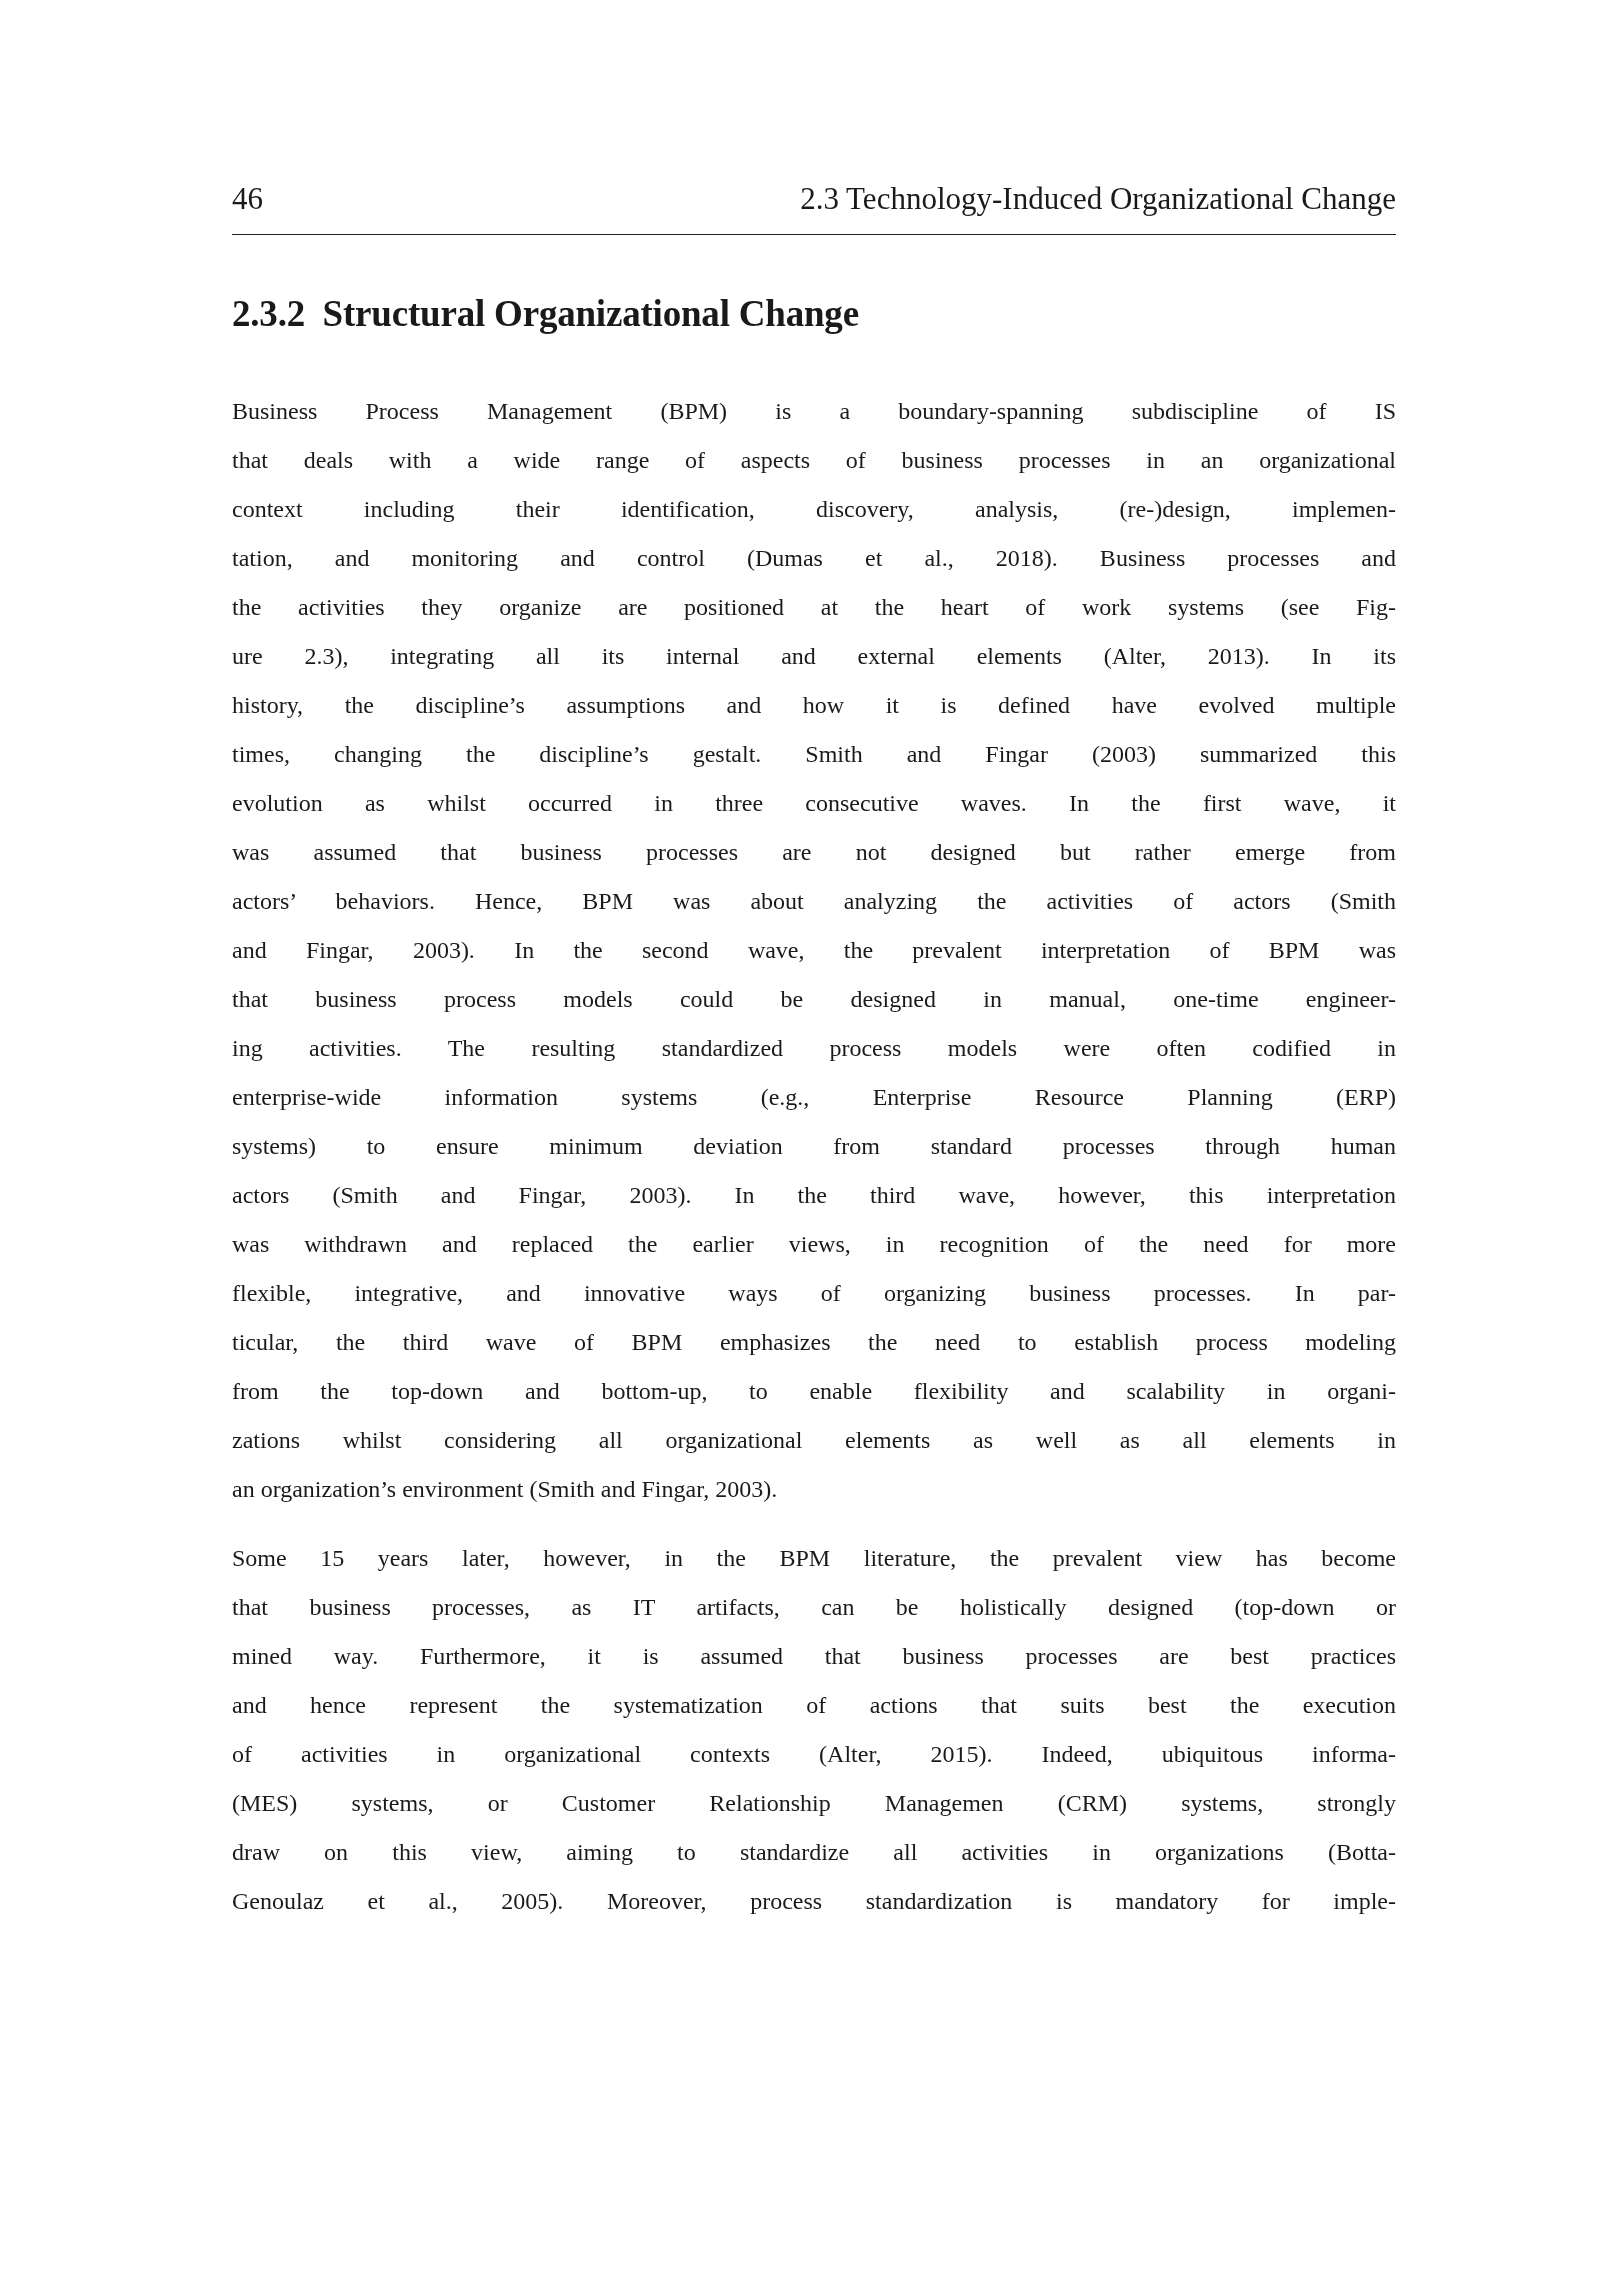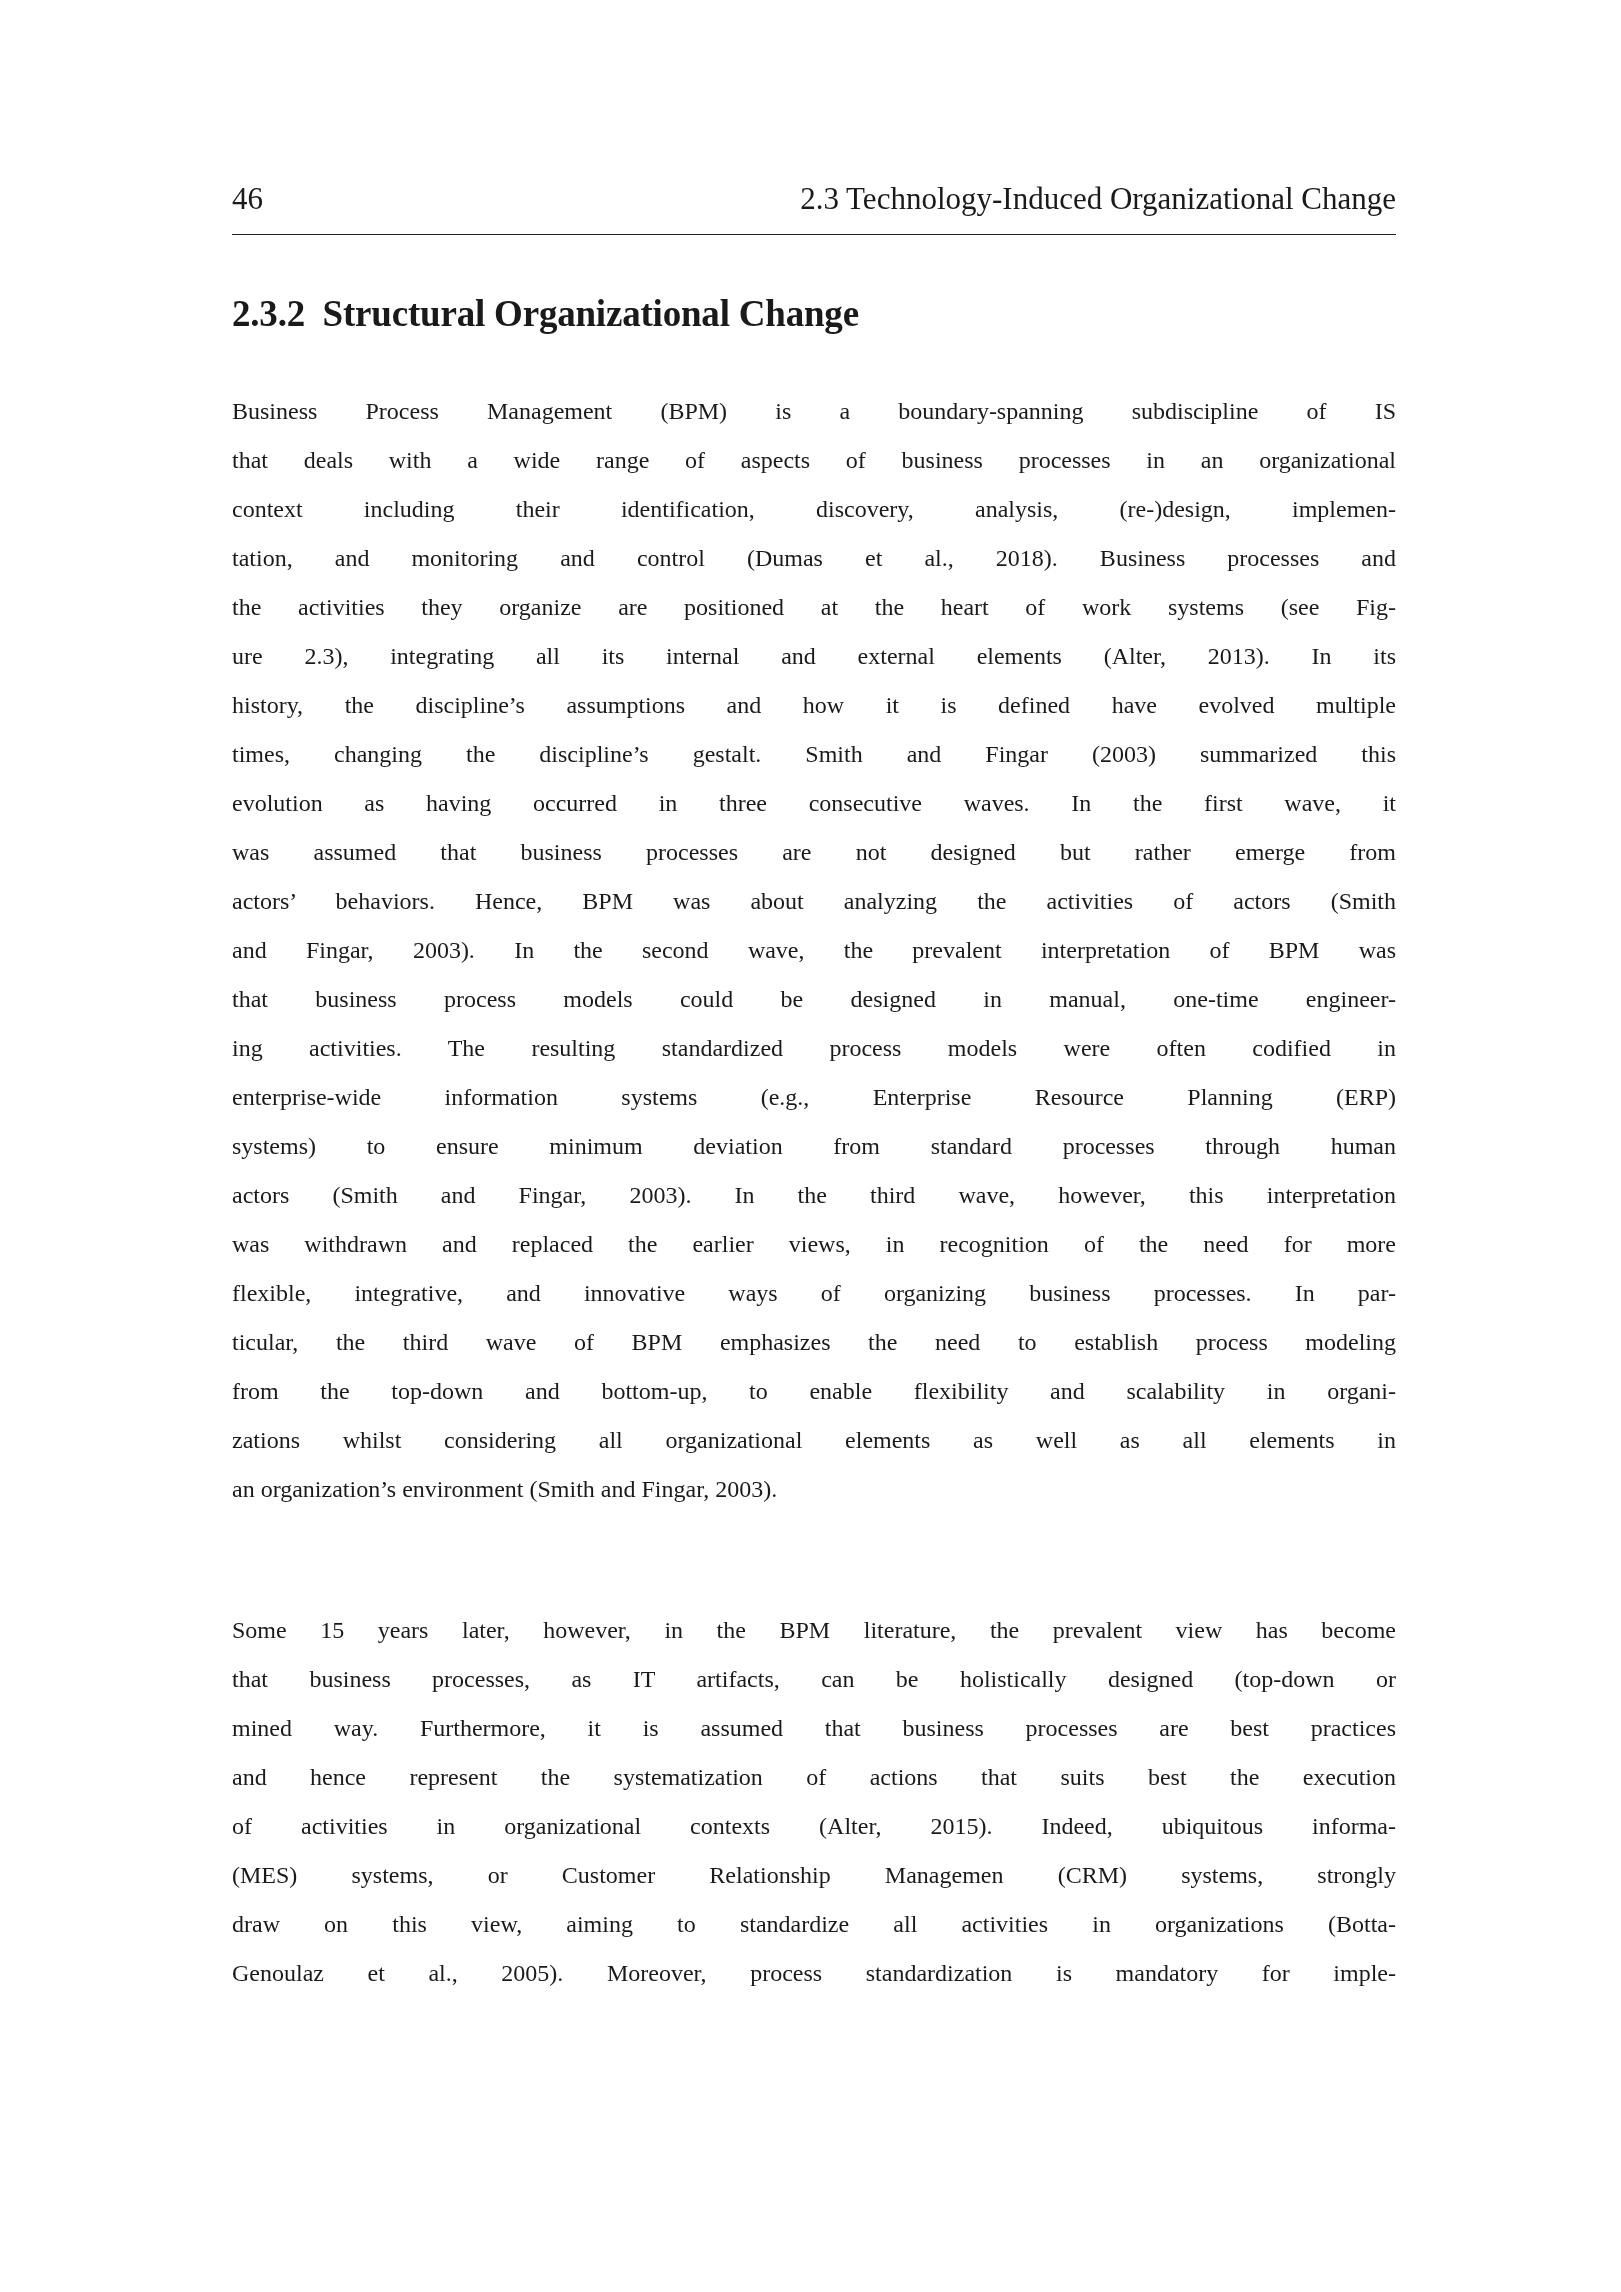--- a/index.html
+++ b/index.html
@@ -11,21 +11,21 @@
            align-items: flex-end; font-size: 31px; line-height: 39px; padding-bottom: 16px; box-sizing: border-box; }
     .section-heading { position: absolute; top: 289px; left: 0; font-size: 37px; font-weight: bold;
            line-height: 49px; margin: 0; letter-spacing: -0.2px; }
     .section-heading .num { margin-right: 17.6px; margin-top: 8px; }
     .body-text { position: absolute; left: 0; width: 1164px; font-size: 24px; line-height: 49px;
            text-align: justify; margin: 0; }
     .body-text .line { display: block; text-align: justify; text-align-last: justify; white-space: nowrap;
            height: 49px; }
     .body-text .line.last { text-align-last: left; }
     .p1 { top: 387px; }
-    .p2 { top: 1606px; }
+    .p2 { top: 1534px; }
   </style>
 </head>
 <body>
 
 <div class="page">
 
   <div class="running-header">
     <span>46</span>
     <span>2.3 Technology-Induced Organizational Change</span>
   </div>
@@ -36,21 +36,21 @@
 
   <p class="body-text p1">
     <span class="line">Business Process Management (BPM) is a boundary-spanning subdiscipline of IS</span>
     <span class="line">that deals with a wide range of aspects of business processes in an organizational</span>
     <span class="line">context including their identification, discovery, analysis, (re-)design, implemen-</span>
     <span class="line">tation, and monitoring and control (Dumas et al., 2018). Business processes and</span>
     <span class="line">the activities they organize are positioned at the heart of work systems (see Fig-</span>
     <span class="line">ure 2.3), integrating all its internal and external elements (Alter, 2013).  In its</span>
     <span class="line">history, the discipline’s assumptions and how it is defined have evolved multiple</span>
     <span class="line">times, changing the discipline’s gestalt. Smith and Fingar (2003) summarized this</span>
-    <span class="line">evolution as having occurred in three consecutive waves.  In the first wave, it</span>
+    <span class="line">evolution as whilst occurred in three consecutive waves.  In the first wave, it</span>
     <span class="line">was assumed that business processes are not designed but rather emerge from</span>
     <span class="line">actors’ behaviors. Hence, BPM was about analyzing the activities of actors (Smith</span>
     <span class="line">and Fingar, 2003). In the second wave, the prevalent interpretation of BPM was</span>
     <span class="line">that business process models could be designed in manual, one-time engineer-</span>
     <span class="line">ing activities. The resulting standardized process models were often codified in</span>
     <span class="line">enterprise-wide information systems (e.g., Enterprise Resource Planning (ERP)</span>
     <span class="line">systems) to ensure minimum deviation from standard processes through human</span>
     <span class="line">actors (Smith and Fingar, 2003). In the third wave, however, this interpretation</span>
     <span class="line">was withdrawn and replaced the earlier views, in recognition of the need for more</span>
     <span class="line">flexible, integrative, and innovative ways of organizing business processes. In par-</span>

